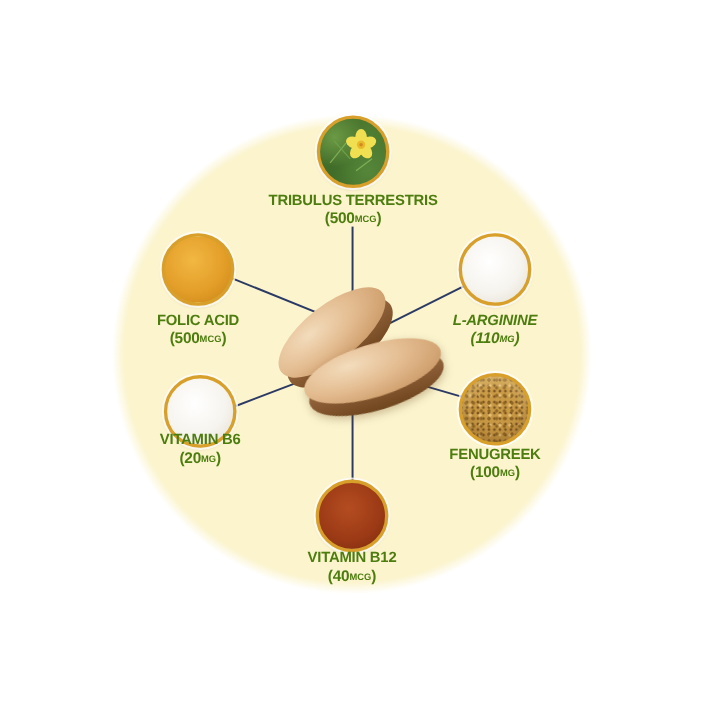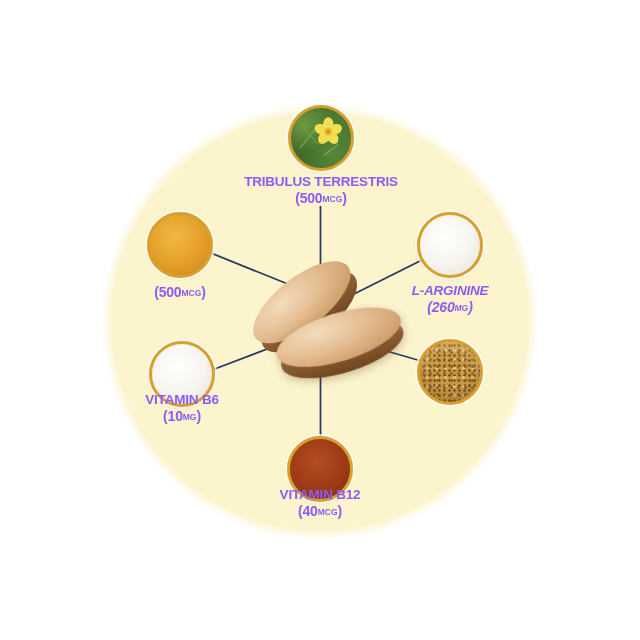--- a/index.html
+++ b/index.html
@@ -45,21 +45,21 @@
       radial-gradient(#7a5420 1px, rgba(0,0,0,0) 1.5px);
     background-size:7px 7px, 9px 9px, 5px 5px;
     background-position:0 0, 3px 4px, 2px 1px;
     box-shadow:0 0 0 2px rgba(255,255,255,0.75), inset 0 -6px 12px rgba(110,70,20,0.35), inset 0 6px 10px rgba(255,235,180,0.35);
   }
   .sw-red{
     background:radial-gradient(circle at 45% 38%, #b44c20 0%, #9c3a16 58%, #7f2d0f 92%);
   }
   
   .ing-label{
-    position:absolute;width:220px;z-index:3;text-align:center;color:#8b5cf6;
+    position:absolute;width:220px;z-index:3;text-align:center;color:#4d7c0f;
   }
   .ing-name{
     font-weight:700;font-size:13.5px;letter-spacing:-0.2px;line-height:1.1;
   }
   .ing-dose{
     font-weight:700;font-size:14px;letter-spacing:-0.2px;margin-top:1px;line-height:1.1;
   }
   .ing-dose .unit{font-size:8.5px;vertical-align:1px;letter-spacing:0;}
   
   .pill{position:absolute;z-index:5;}
@@ -107,39 +107,44 @@
       </g>
     </svg>
   </div>
   <div class="ing-label" style="left:211px;top:175px;">
     <div class="ing-name">TRIBULUS TERRESTRIS</div>
     <div class="ing-dose"><span>(500</span><span class="unit">MCG</span><span>)</span></div>
   </div>
 
   <div class="ing-circle sw-orange" style="left:147px;top:212px;"></div>
   <div class="ing-label" style="left:70px;top:284px;">
+    <div class="ing-name">FOLIC ACID</div>
     <div class="ing-dose"><span>(500</span><span class="unit">MCG</span><span>)</span></div>
   </div>
 
   <div class="ing-circle sw-white" style="left:417px;top:212px;"></div>
   <div class="ing-label" style="left:340px;top:284px;font-style:italic;">
     <div class="ing-name">L-ARGININE</div>
-    <div class="ing-dose"><span>(260</span><span class="unit">MG</span><span>)</span></div>
+    <div class="ing-dose"><span>(110</span><span class="unit">MG</span><span>)</span></div>
   </div>
 
   <div class="ing-circle sw-white" style="left:149px;top:341px;"></div>
   <div class="ing-label" style="left:72px;top:393px;">
     <div class="ing-name">VITAMIN B6</div>
-    <div class="ing-dose"><span>(10</span><span class="unit">MG</span><span>)</span></div>
+    <div class="ing-dose"><span>(20</span><span class="unit">MG</span><span>)</span></div>
   </div>
 
   <div class="ing-circle sw-seeds" style="left:417px;top:339px;"></div>
+  <div class="ing-label" style="left:340px;top:406px;">
+    <div class="ing-name">FENUGREEK</div>
+    <div class="ing-dose"><span>(100</span><span class="unit">MG</span><span>)</span></div>
+  </div>
 
   <div class="ing-circle sw-red" style="left:287px;top:436px;"></div>
-  <div class="ing-label" style="left:210px;top:488px;">
+  <div class="ing-label" style="left:210px;top:500px;">
     <div class="ing-name">VITAMIN B12</div>
     <div class="ing-dose"><span>(40</span><span class="unit">MCG</span><span>)</span></div>
   </div>
 
   <div class="pill pill-back">
     <div class="rim"></div>
     <div class="face"></div>
   </div>
   <div class="pill pill-front">
     <div class="rim"></div>

